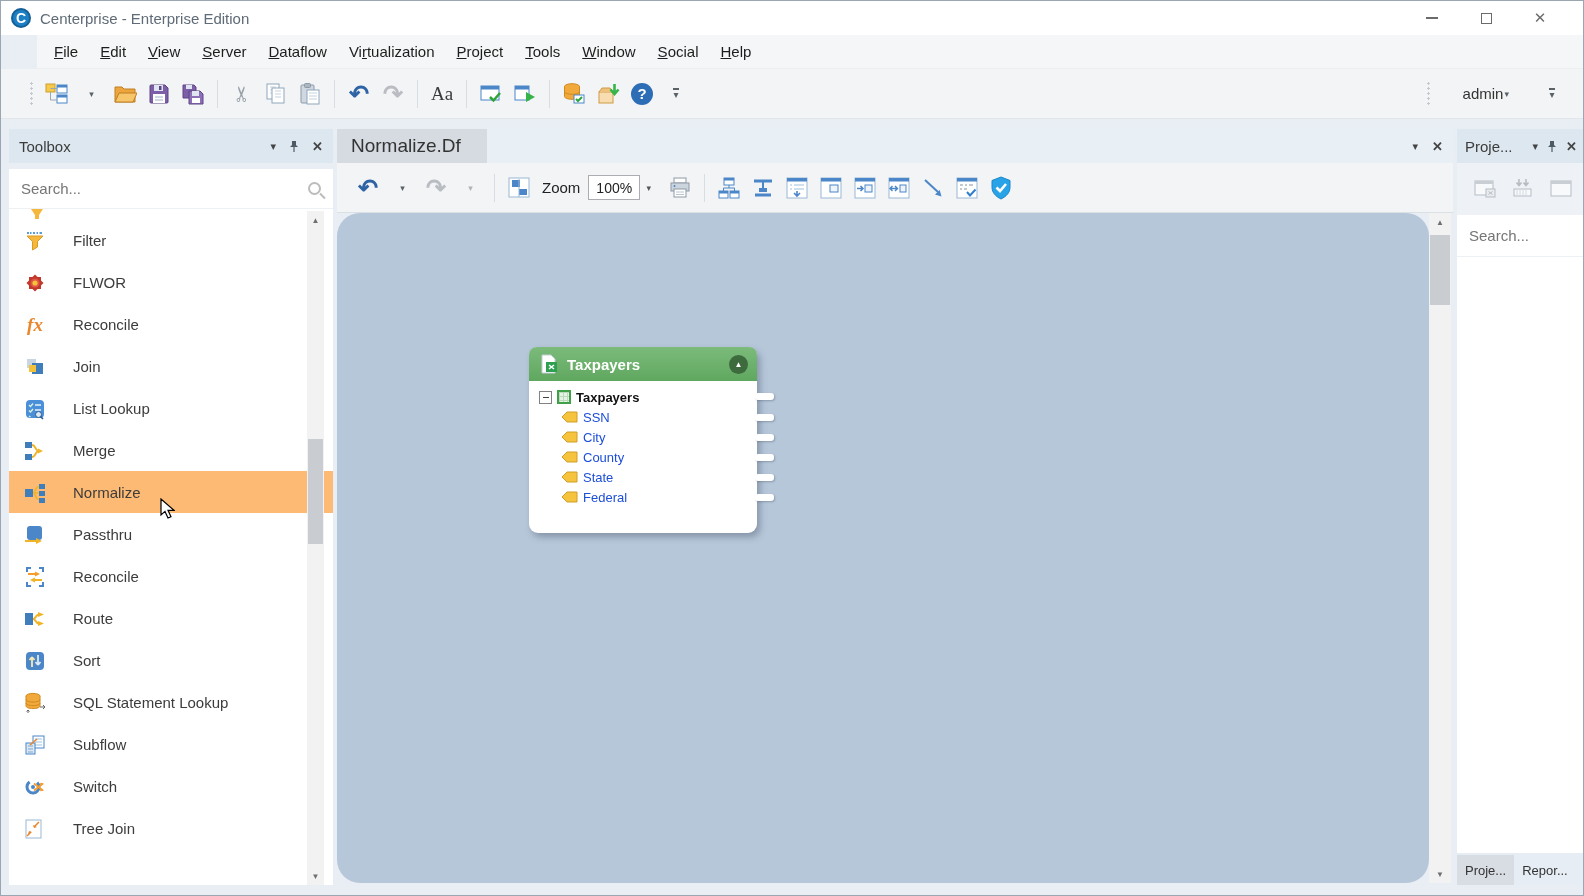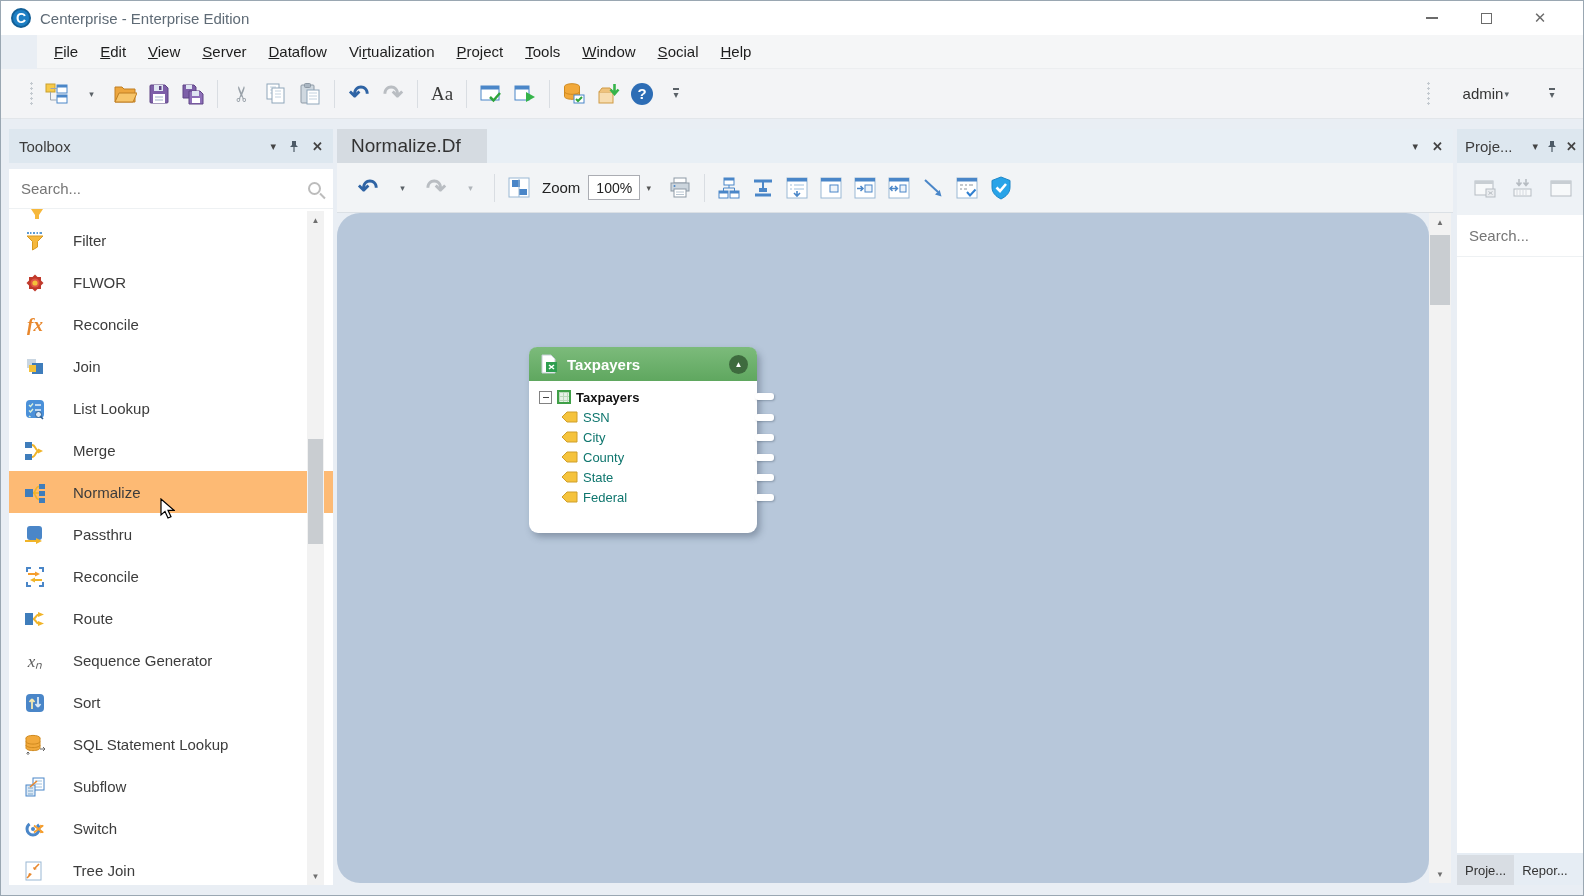--- a/index.html
+++ b/index.html
@@ -74,21 +74,21 @@
   .zoom-caret { width:17px; height:25px; display:flex; align-items:center; justify-content:center; font-size:9px; color:#555; }
   .canvas { left:336px; top:212px; width:1092px; height:670px; background:#b7c7da; overflow:hidden;border-radius:23px; }
   .canvas-vscroll { left:1428px; top:212px; width:22px; height:670px; }
 
   
   .node { position:absolute; left:192px; top:134px; width:228px; height:186px; background:#fff; border-radius:9px; box-shadow:3px 4px 7px rgba(40,55,75,.35); }
   .node-header { height:34px; border-radius:8px 8px 0 0; background:linear-gradient(#7cbb7b,#5fa75f); display:flex; align-items:center; padding:0 9px 0 11px; }
   .node-title { color:#fff; font-weight:bold; font-size:15px; margin-left:8px; flex:1; }
   .node-collapse { width:19px; height:19px; border-radius:50%; background:#3e6b3e; display:flex; align-items:center; justify-content:center; color:#fff; font-size:8px; }
   .node-body { padding:6px 6px 0 10px; }
-  .tree-row { display:flex; align-items:center; height:20px; gap:5px; font-size:13px; color:#0f766e; }
+  .tree-row { display:flex; align-items:center; height:20px; gap:5px; font-size:13px; color:#1d4ed8; }
   .tree-row.root { font-weight:bold; color:#111; }
   .tree-row.child { padding-left:22px; }
   .minusbox { width:13px; height:13px; border:1px solid #828282; background:#fff; position:relative; flex:none; }
   .minusbox::after { content:""; position:absolute; left:2.5px; right:2.5px; top:5.5px; height:1.2px; background:#444; }
   .sheet-ic { width:14px; height:14px; border:2px solid #3fa047; background:#e7f2e7; background-image:linear-gradient(#bcd9bc 1px, transparent 1px), linear-gradient(90deg,#bcd9bc 1px, transparent 1px); background-size:4px 4px; flex:none; }
   .port { position:absolute; width:19px; height:7px; border-radius:3px; background:#fff; box-shadow:1px 1px 2px rgba(40,55,75,.3); }
 
   
   .rpanel { left:1456px; top:128px; width:128px; height:756px; background:#fff; }
   .rpanel .panel-header { padding:0 8px; }
@@ -376,26 +376,20 @@
             <svg width="22" height="22" viewBox="0 0 22 22">
               <rect x="1" y="5" width="8" height="12" fill="#3f7dbb"></rect>
               <path d="M9 11c3 0 2.5-4.5 6-4.5M9 11c3 0 2.5 4.5 6 4.5" stroke="#f0b429" stroke-width="2" fill="none"></path>
               <path d="M14 4l6 2.5-6 2.5zM14 13l6 2.5-6 2.5z" fill="#f0b429"></path>
             </svg>
           </span>
           <span class="tbx-label">Route</span>
         </div>
       <div class="tbx-item">
           <span class="tbx-ic">
-            <span class="xn-ch">xₙ</span>
-          </span>
-          <span class="tbx-label">Sequence Generator</span>
-        </div>
-      <div class="tbx-item">
-          <span class="tbx-ic">
             <svg width="22" height="22" viewBox="0 0 22 22">
               <rect x="2" y="2" width="18" height="18" rx="4" fill="#4a86c8"></rect>
               <path d="M8 17V7M8 7L5.5 10M8 7l2.5 3" stroke="#f7e9b0" stroke-width="1.8" fill="none"></path>
               <path d="M14 5v10m0 0l-2.5-3m2.5 3l2.5-3" stroke="#dce9f5" stroke-width="1.8" fill="none"></path>
             </svg>
           </span>
           <span class="tbx-label">Sort</span>
         </div>
       <div class="tbx-item">
           <span class="tbx-ic">

